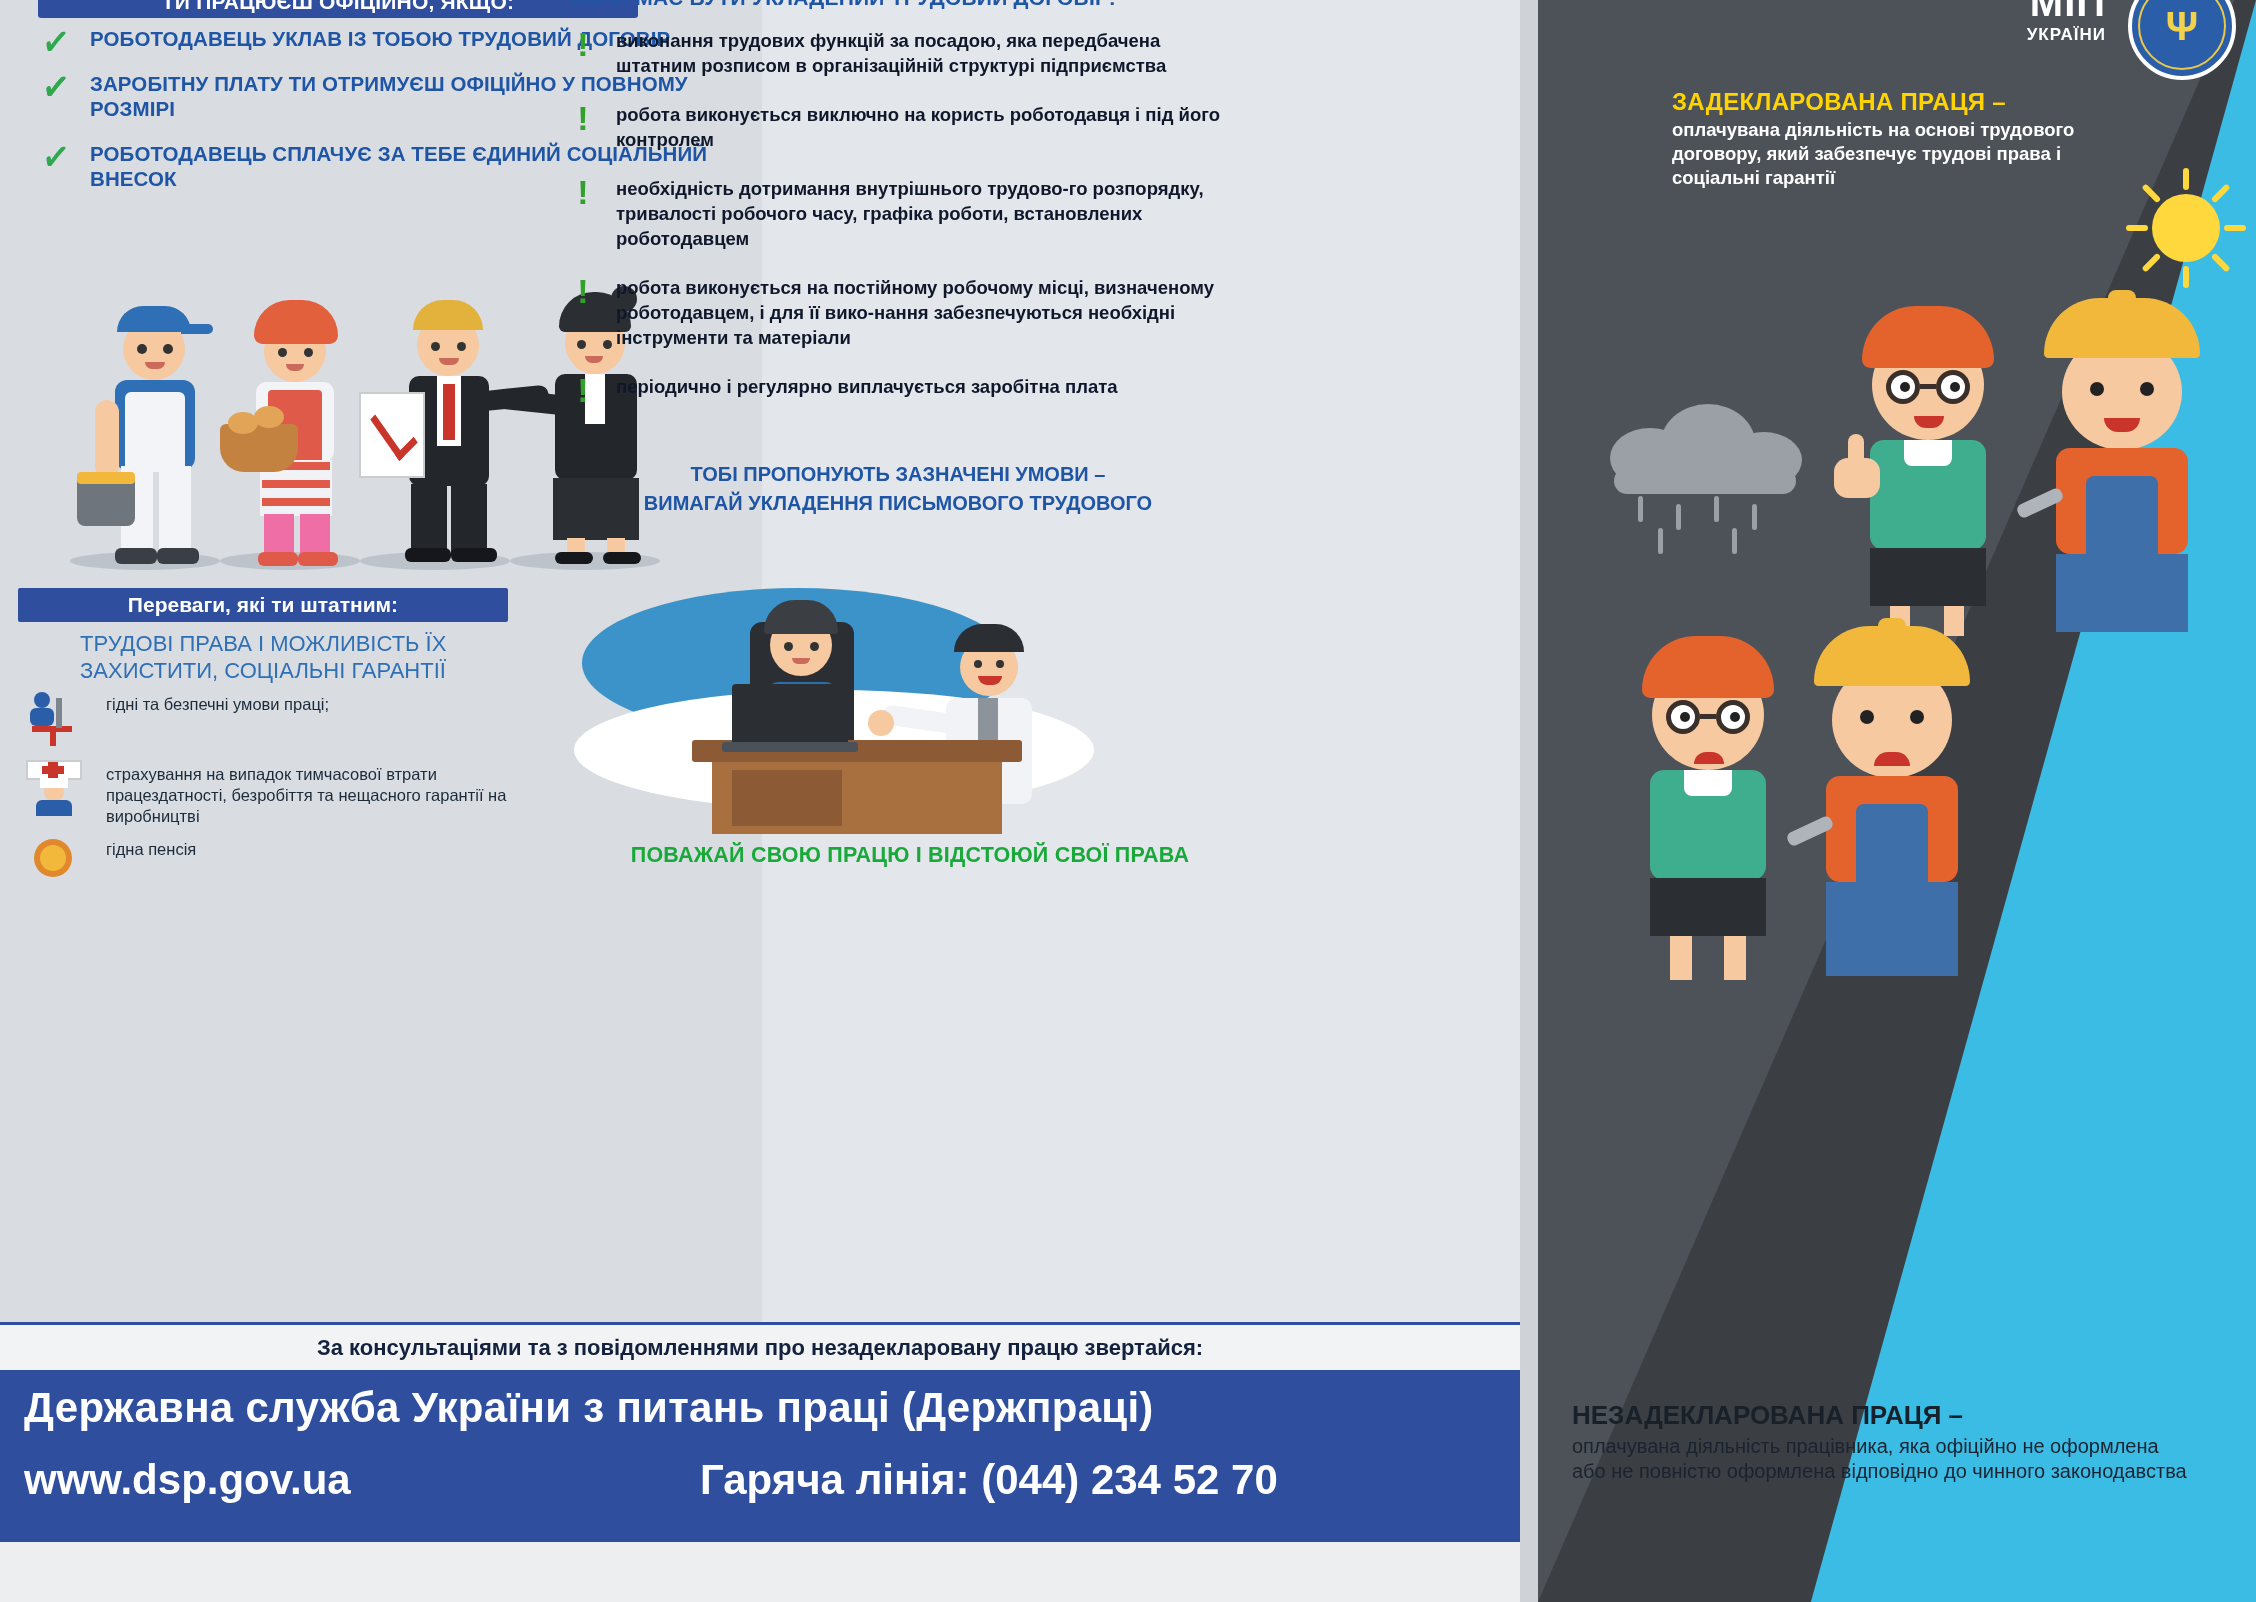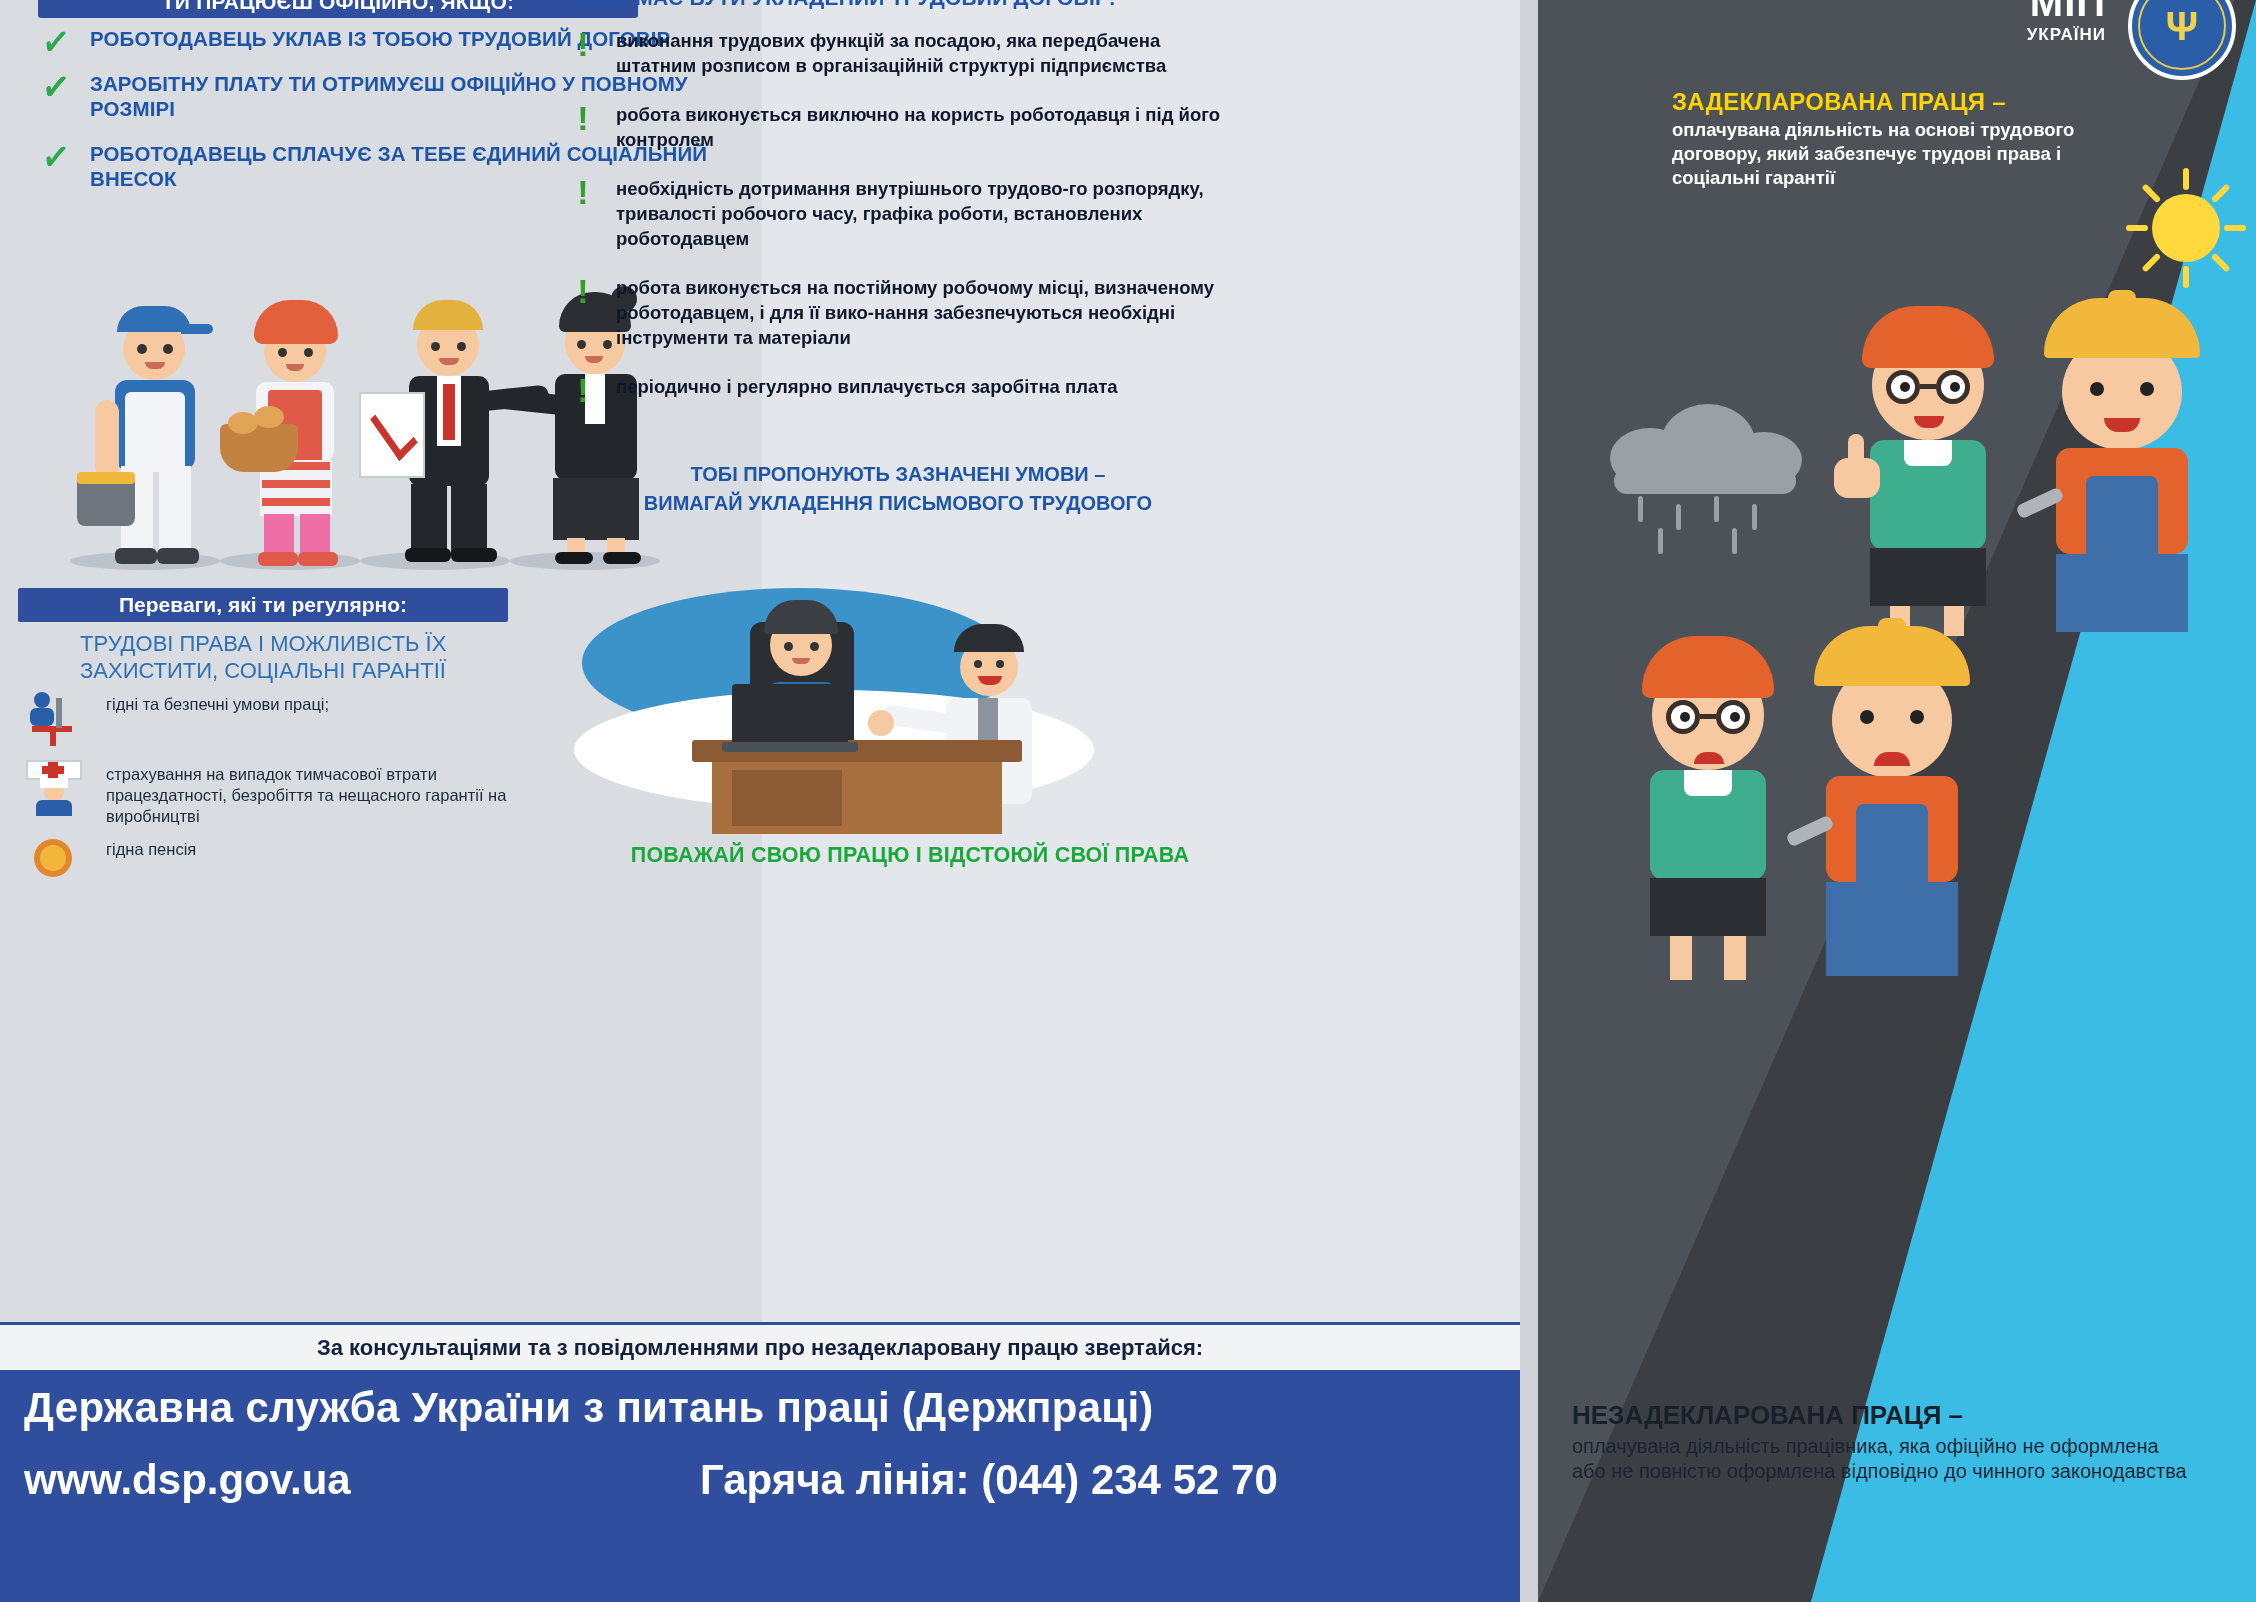--- a/index.html
+++ b/index.html
@@ -132,21 +132,21 @@
   
   .banner-top {
     position: absolute; left: 0; top: 1322px; width: 1520px; height: 48px;
     background: #f2f3f5; border-top: 3px solid #2f4f9e;
   }
   .banner-top span {
     display: block; line-height: 46px; text-align: center;
     font-weight: bold; font-size: 22px; color: #14213d;
   }
   .banner-blue {
-    position: absolute; left: 0; top: 1370px; width: 1520px; height: 232px;
+    position: absolute; left: 0; top: 1370px; width: 1520px; height: 172px;
     background: #2f4f9e;
   }
   .banner-blue .line1 {
     position: absolute; left: 24px; top: 14px; color: #fff;
     font-size: 42px; font-weight: bold; letter-spacing: .3px;
   }
   .banner-blue .line2 {
     position: absolute; left: 24px; top: 86px; color: #fff;
     font-size: 42px; font-weight: bold;
   }
@@ -316,21 +316,21 @@
         <div class="sh" style="left:28px;top:194px;width:86px;height:62px;background:#2b2f34;"></div>
         <div class="sh" style="left:42px;top:254px;width:18px;height:22px;background:#f6c9a0;"></div>
         <div class="sh" style="left:82px;top:254px;width:18px;height:22px;background:#f6c9a0;"></div>
         <div class="sh" style="left:30px;top:268px;width:38px;height:12px;background:#15171a;border-radius:6px;"></div>
         <div class="sh" style="left:78px;top:268px;width:38px;height:12px;background:#15171a;border-radius:6px;"></div>
         <div class="sh" style="left:-30px;top:108px;width:74px;height:20px;background:#23262b;border-radius:10px;transform:rotate(6deg);"></div>
       </div>
     </div>
 
     <div class="adv-bar">
-      <span>Переваги, які ти регулярно:</span>
+      <span>Переваги, які ти штатним:</span>
     </div>
     <div class="adv-sub">ТРУДОВІ ПРАВА І МОЖЛИВІСТЬ ЇХ ЗАХИСТИТИ, СОЦІАЛЬНІ  ГАРАНТІЇ</div>
 
     <div class="adv-list">
       <div class="adv-row">
         <div class="icon">
           <div class="sh" style="left:6px;top:36px;width:40px;height:6px;background:#c9342b;"></div>
           <div class="sh" style="left:24px;top:40px;width:6px;height:16px;background:#c9342b;"></div>
           <div class="sh rnd" style="left:8px;top:2px;width:16px;height:16px;background:#2b5ea8;"></div>
           <div class="sh" style="left:4px;top:18px;width:24px;height:18px;background:#2b5ea8;border-radius:6px;"></div>

